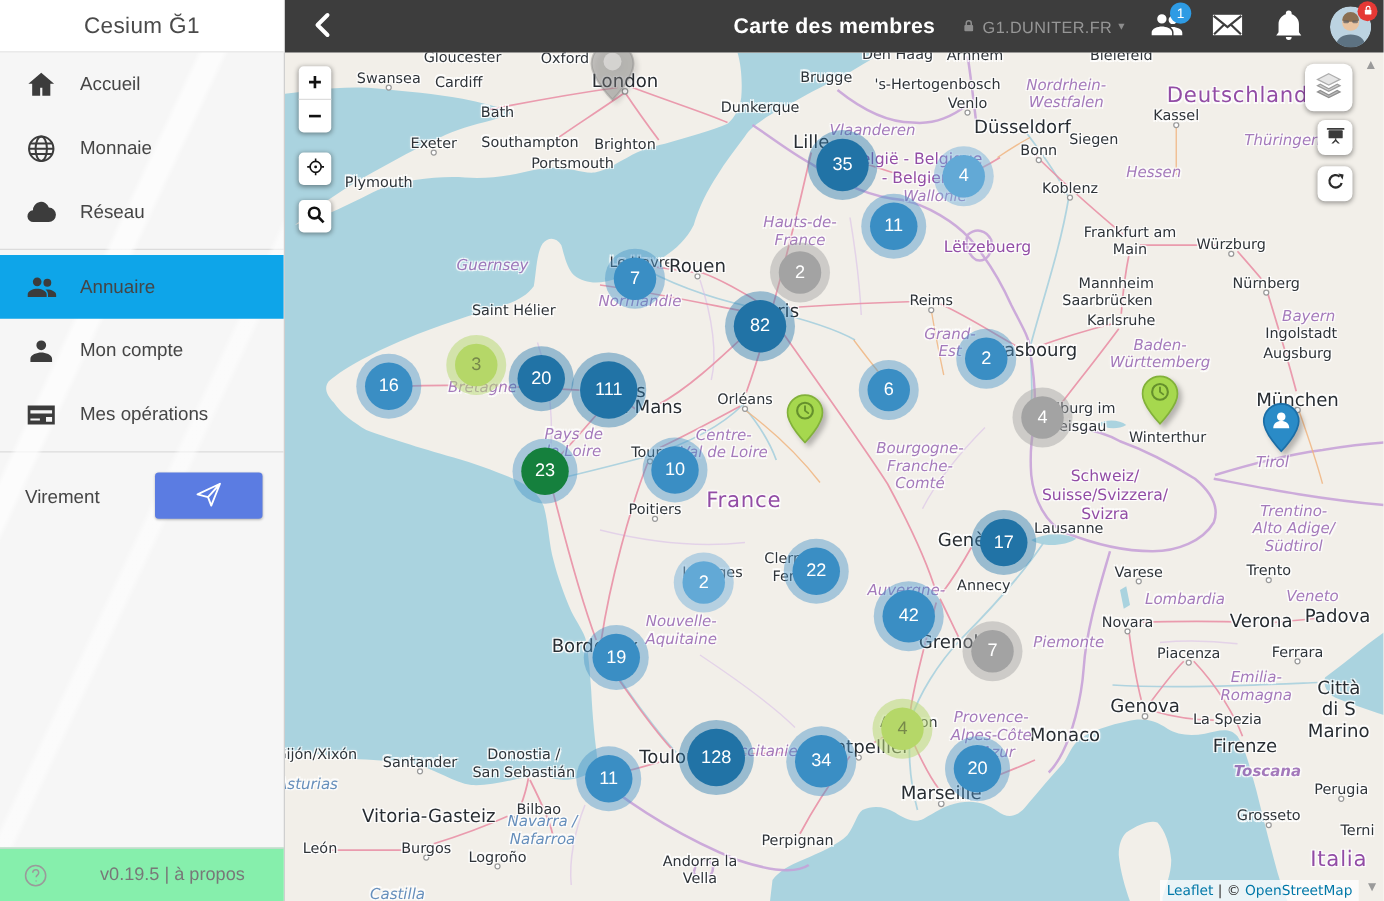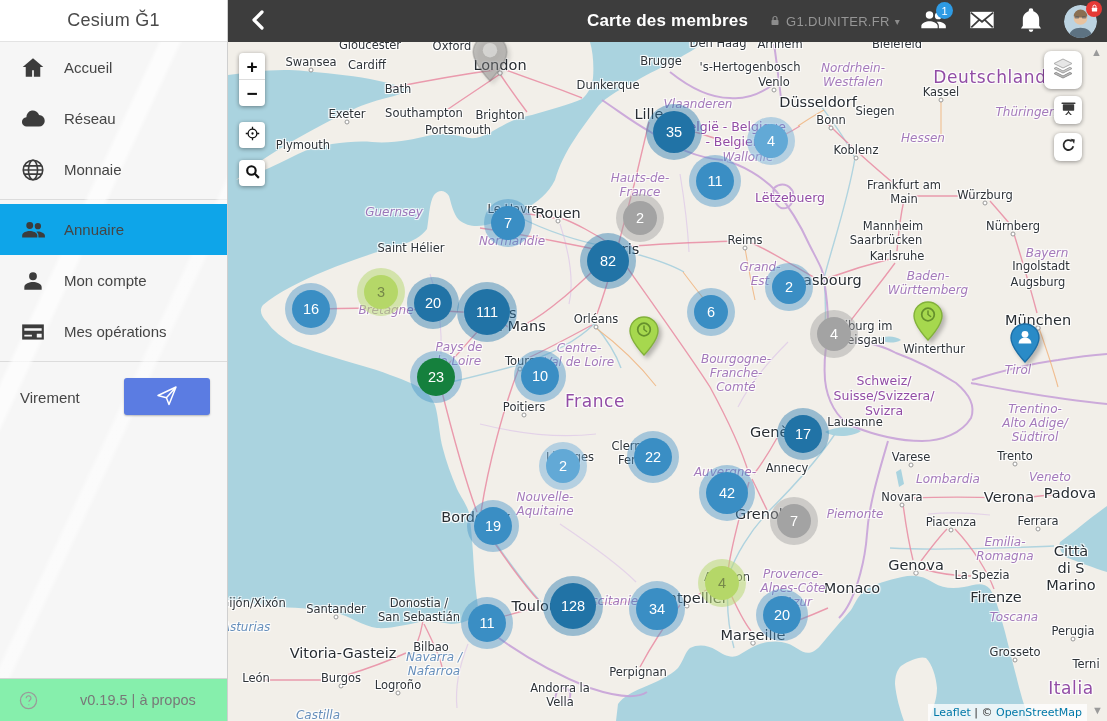--- a/index.html
+++ b/index.html
@@ -97,35 +97,35 @@
           <div class="side-item">
             <span class="side-icon">
               <svg viewBox="0 0 24 24">
                 <path fill="currentColor" d="M12 3L2.5 11h2.8v9h5.9v-6h1.6v6h5.9v-9h2.8z"></path>
               </svg>
             </span>
             <span class="side-label">Accueil</span>
           </div>
           <div class="side-item">
             <span class="side-icon">
-              <svg viewBox="0 0 24 24">
-                <path fill="currentColor" d="M6.3 19a4.3 4.3 0 01-.4-8.6A6 6 0 0117.6 8.3 4.4 4.4 0 0117.4 19z"></path>
-              </svg>
-            </span>
-            <span class="side-label">Réseau</span>
-          </div>
-          <div class="side-item">
-            <span class="side-icon">
               <svg viewBox="0 0 24 24" fill="none" stroke="currentColor" stroke-width="1.5">
                 <circle cx="12" cy="12" r="9"></circle>
                 <ellipse cx="12" cy="12" rx="4.2" ry="9"></ellipse>
                 <path d="M3.8 8.2h16.4M3.8 15.8h16.4M3 12h18"></path>
               </svg>
             </span>
             <span class="side-label">Monnaie</span>
+          </div>
+          <div class="side-item">
+            <span class="side-icon">
+              <svg viewBox="0 0 24 24">
+                <path fill="currentColor" d="M6.3 19a4.3 4.3 0 01-.4-8.6A6 6 0 0117.6 8.3 4.4 4.4 0 0117.4 19z"></path>
+              </svg>
+            </span>
+            <span class="side-label">Réseau</span>
           </div>
           <div class="side-divider"></div>
           <div class="side-item active">
             <span class="side-icon">
               <svg viewBox="0 0 24 24">
                 <path fill="currentColor" d="M9 11a3.2 3.2 0 100-6.4A3.2 3.2 0 009 11zm7.5.4a2.9 2.9 0 100-5.8 2.9 2.9 0 000 5.8zM9 13c-2.8 0-7 1.4-7 4.1V19h14v-1.9c0-2.7-4.2-4.1-7-4.1zm7.5.4c-.4 0-.9 0-1.4.1 1.2 1 1.9 2.1 1.9 3.6V19H23v-1.7c0-2.4-3.8-3.9-6.5-3.9z"></path>
               </svg>
             </span>
             <span class="side-label">Annuaire</span>
           </div>
@@ -456,21 +456,21 @@
           <span class="map-label region" style="left: 627px; top: 472px;">Piemonte</span>
           <span class="map-label city" style="left: 723px; top: 481px;">Piacenza</span>
           <span class="map-label city" style="left: 810px; top: 480px;">Ferrara</span>
           <span class="map-label region" style="left: 777px; top: 507px;">Emilia-
 Romagna</span>
           <span class="map-label city-lg" style="left: 688px; top: 524px;">Genova</span>
           <span class="map-label city" style="left: 754px; top: 534px;">La Spezia</span>
           <span class="map-label city-lg" style="left: 843px; top: 527px;">Città di S
 Marino</span>
           <span class="map-label city-lg" style="left: 768px; top: 556px;">Firenze</span>
-          <span class="map-label region" style="left: 786px; top: 575px;">Toscana</span>
+          <span class="map-label region" style="left: 786px; top: 575px; font-weight: bold;">Toscana</span>
           <span class="map-label city" style="left: 845px; top: 590px;">Perugia</span>
           <span class="map-label city" style="left: 787px; top: 611px;">Grosseto</span>
           <span class="map-label city" style="left: 858px; top: 623px;">Terni</span>
           <span class="map-label country" style="left: 843px; top: 646px;">Italia</span>
           <span class="map-label city-lg" style="left: 624px; top: 547px;">Monaco</span>
           <span class="map-label city-lg" style="left: 525px; top: 594px;">Marseille</span>
           <span class="map-label city-lg" style="left: 459px; top: 557px;">Montpellier</span>
           <span class="map-label city" style="left: 499px; top: 536px;">Avignon</span>
           <span class="map-label region" style="left: 565px; top: 546px;">Provence-
 Alpes-Côte

